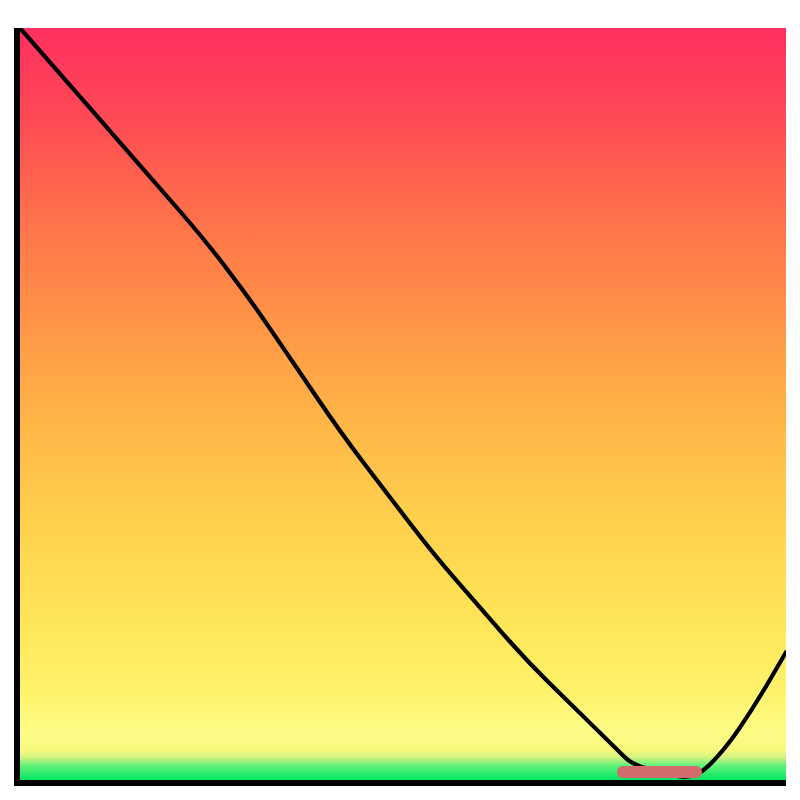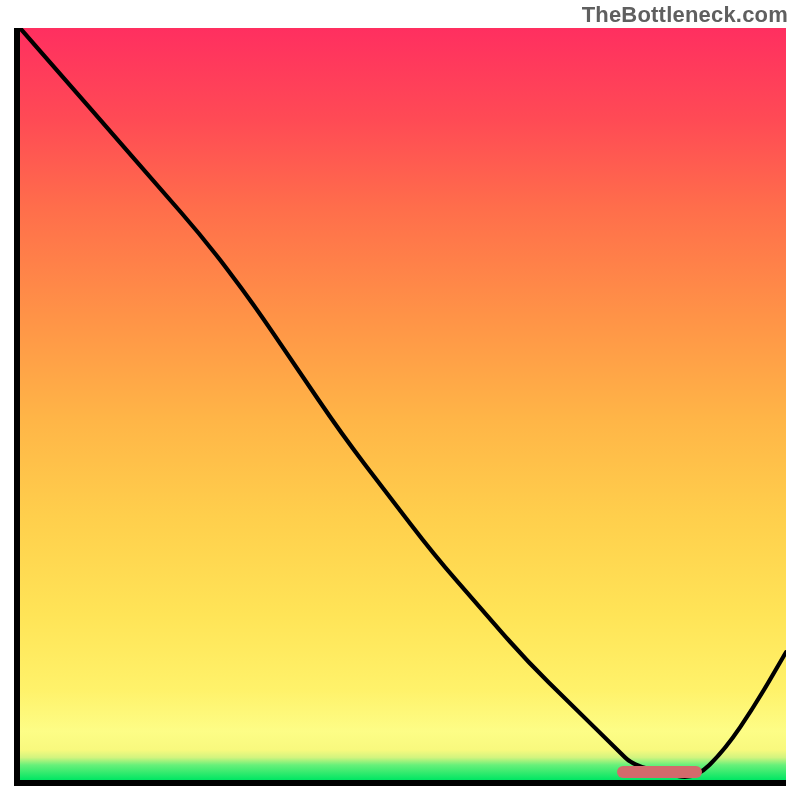--- a/index.html
+++ b/index.html
@@ -71,21 +71,20 @@
     border-radius: 6px;
     background: #d36a6c; 
     z-index: 2;
   }
 </style>
 </head>
 <body>
 
 <div class="wrap">
 
-  <div class="attribution">TheBottleneck.com</div>
 
   <div class="plot-frame">
     <div class="gradient"></div>
 
     <svg class="curve" viewBox="0 0 100 100" preserveAspectRatio="none">
       <path id="curve-path" fill="none" stroke="#000" stroke-width="0.55" stroke-linejoin="round" stroke-linecap="round" d="M 0 0 Q 0 0 3 3.5 Q 6 7 9 10.5 Q 12 14 15 17.5 Q 18 21 21 24.5 Q 24 28 27 32 Q 30 36 33 40.5 Q 36 44.99999999999999 39 49.5 Q 42 54 45 58 Q 48 62 51 66 Q 54 70 57 73.5 Q 60 77 63 80.5 Q 66 84 69 87 Q 72 90 75 93 Q 78 96 79 97 Q 80 98 82 98.5 Q 84 99 86 99.5 Q 88 100 90 98 Q 92 96 94 93 Q 96 90 98 86.5 T 100 83"></path>
     </svg>
 
     <div class="marker" id="marker" style="left: 78%; width: 11%; top: calc(99% - 6px); background: rgb(211, 106, 108);"></div>
   </div>

